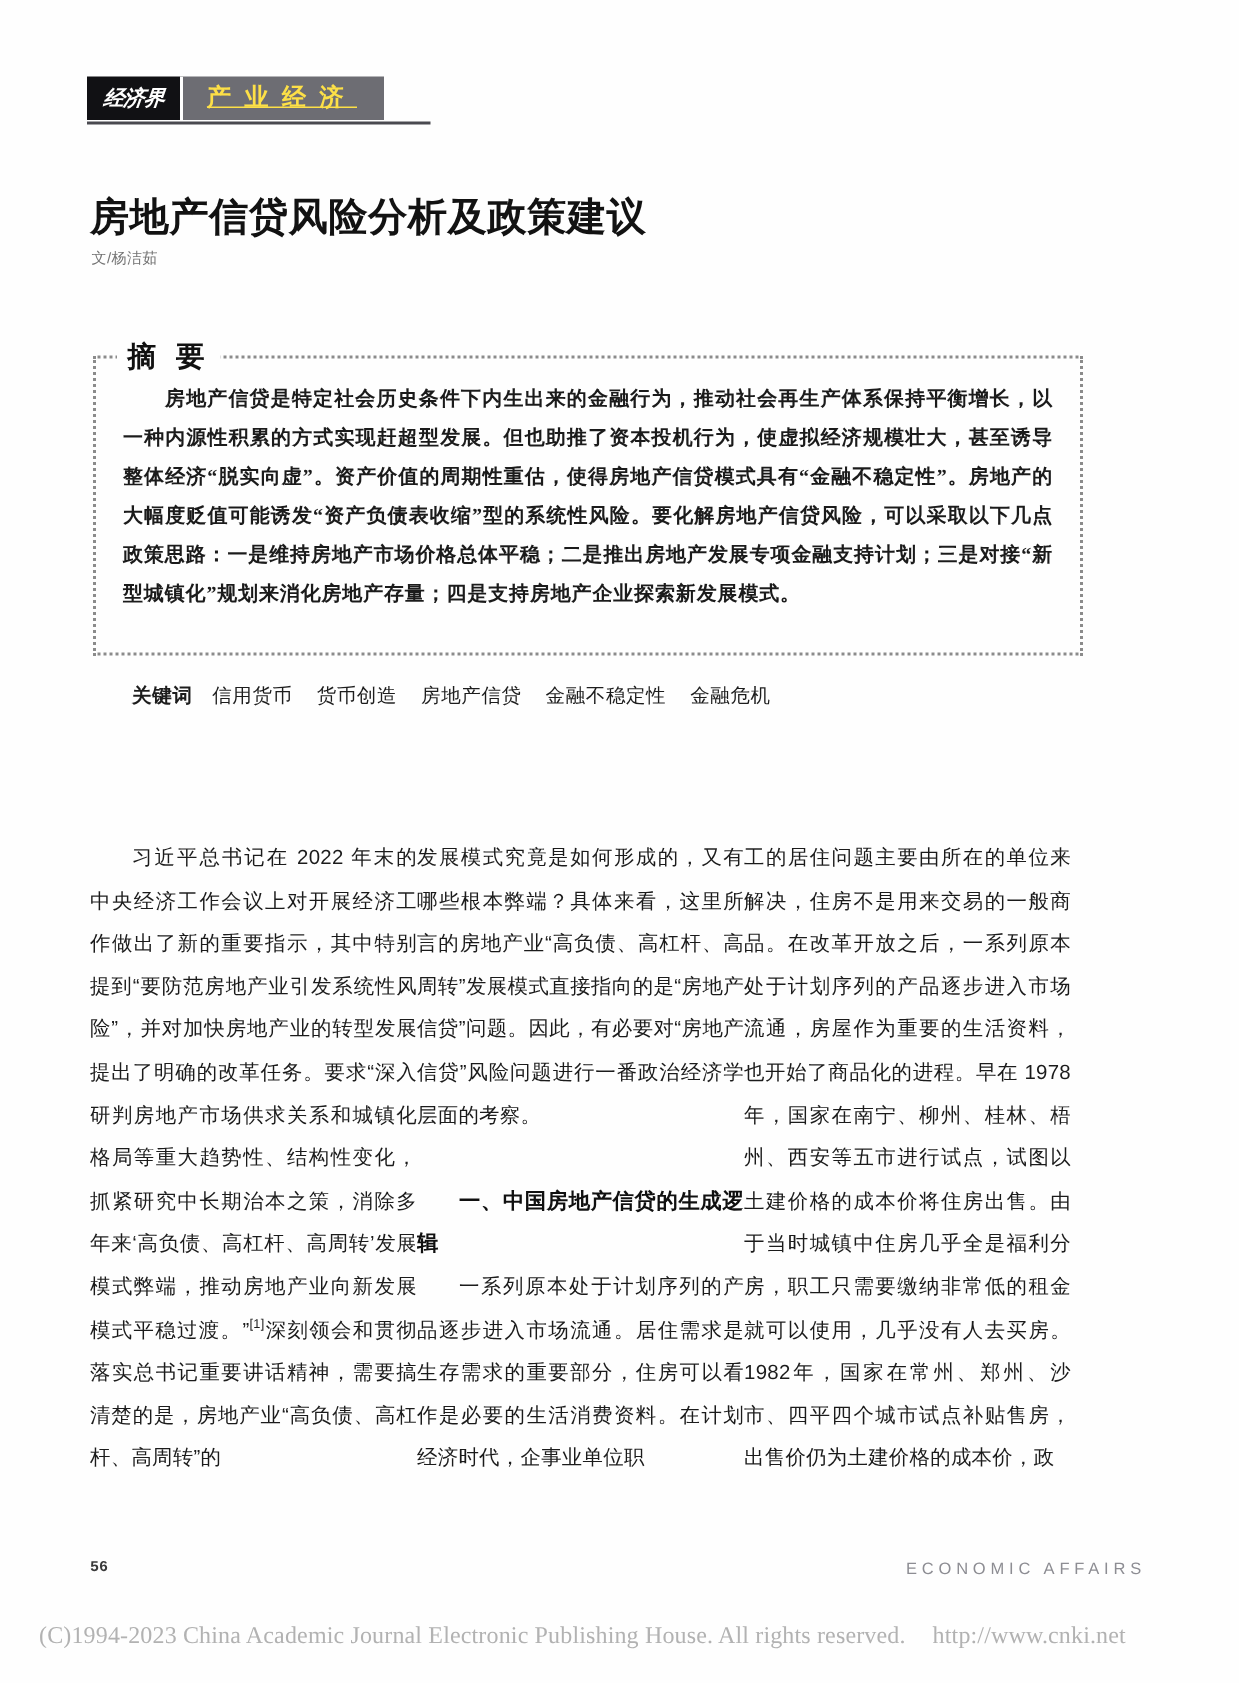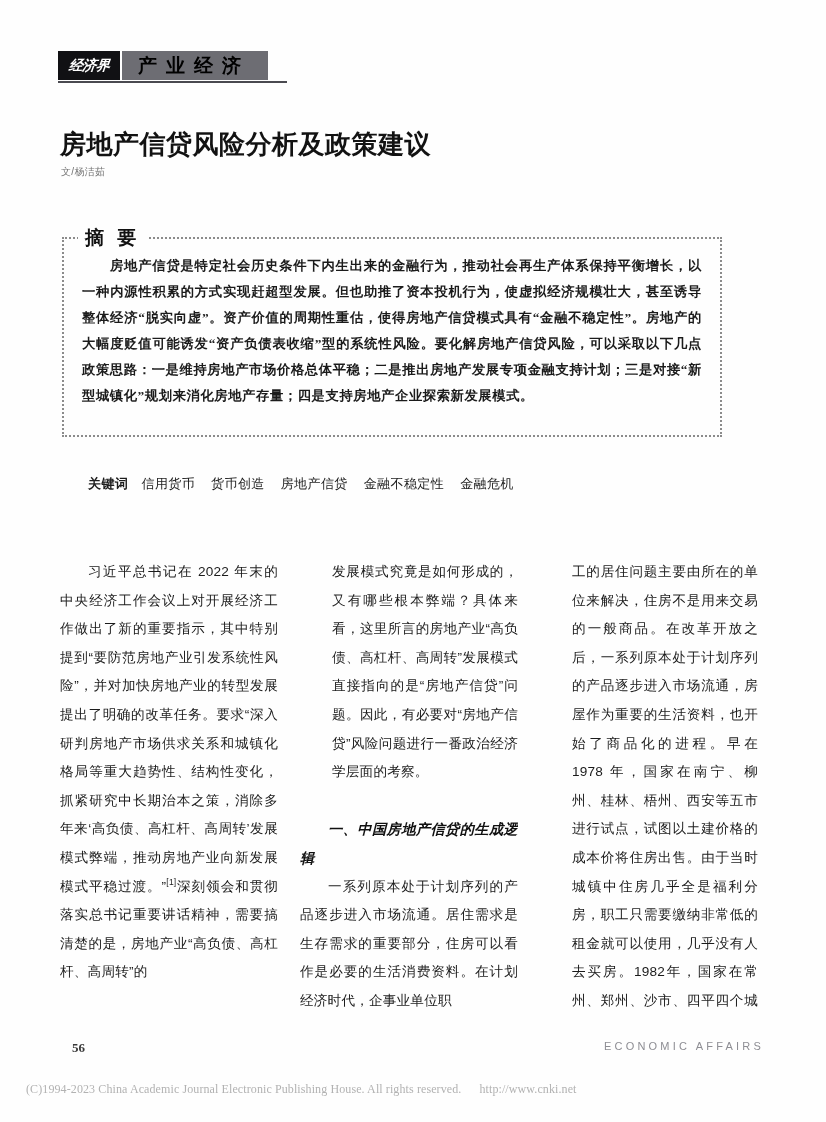--- a/index.html
+++ b/index.html
@@ -49,25 +49,26 @@
     transform: skewX(-6deg);
     white-space: nowrap;
   }
   .masthead-band {
     background: #6d6d73;
     padding: 0 18px 0 16px;
     display: flex;
     align-items: center;
   }
   .masthead-band-text {
-    color: #000000;
-    font-size: 19px;
+    color: #fde047;
+    font-size: 16px;
     font-weight: bold;
     letter-spacing: 9px;
     white-space: nowrap;
+    text-decoration: underline;
   }
   .masthead-rule {
     position: absolute;
     left: 58px;
     top: 81px;
     width: 229px;
     height: 2px;
     background: #4a4a50;
   }
 
@@ -133,98 +134,95 @@
 
   
   .keywords {
     position: absolute;
     left: 88px;
     top: 455px;
     display: flex;
     align-items: flex-start;
     font-size: 13px;
     color: #1d1d1d;
-    margin-top: 20px;
   }
   .keywords-label {
     font-weight: bold;
     letter-spacing: 0.5px;
     margin-right: 13px;
   }
   .keyword-item {
     margin-right: 16px;
     letter-spacing: 0.4px;
   }
   .keyword-item:last-child { margin-right: 0; }
 
   
   .columns {
     position: absolute;
     left: 60px;
     top: 558px;
     width: 700px;
     height: 460px;
     display: flex;
-    gap: 22px;
   }
   .col {
     width: 218px;
     font-size: 13.6px;
     line-height: 28.6px;
     letter-spacing: 0.2px;
     text-align: justify;
     color: #1b1b1b;
     overflow: hidden;
   }
   .col p {
     margin: 0;
     text-indent: 28px;
   }
-  .col p.cont { text-indent: 0; margin-left: 32px; }
+  .col p.cont { text-indent: 0; }
   .col h2 {
     margin: 0;
     font-size: 14.2px;
     line-height: 28.6px;
     font-weight: bold;
     text-indent: 28px;
     letter-spacing: 0.3px;
     color: #101010;
-    font-style: italic;
   }
   .col .spacer { height: 28.6px; }
   sup {
     font-size: 8.5px;
     vertical-align: super;
     line-height: 0;
   }
 
   
   .page-number {
     position: absolute;
-    left: 72px;
+    left: 60px;
     top: 1040px;
-    font-size: 13px;
+    font-size: 10px;
     font-weight: bold;
     color: #3a3a3a;
-    font-family: Liberation Serif, serif;
+    font-family: Liberation Mono, monospace;
   }
   .footer-brand {
     position: absolute;
     right: 62px;
     top: 1040px;
     font-size: 11px;
     letter-spacing: 3.2px;
     color: #8d8d93;
   }
   .cnki-line {
     position: absolute;
     left: 26px;
     top: 1082px;
     font-family: "Liberation Serif", "DejaVu Serif", serif;
-    font-size: 12px;
+    font-size: 16px;
     color: #b2b2b2;
     white-space: nowrap;
     letter-spacing: 0.1px;
   }
   .cnki-url { margin-left: 18px; }
 </style>
 </head>
 <body>
 
 <div class="page">

